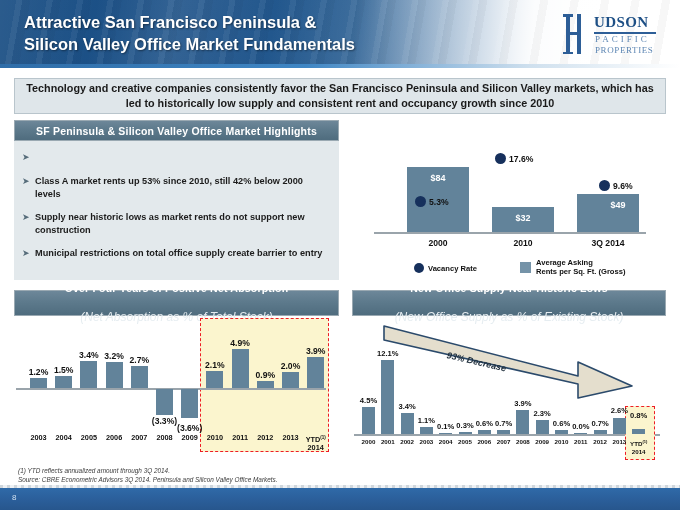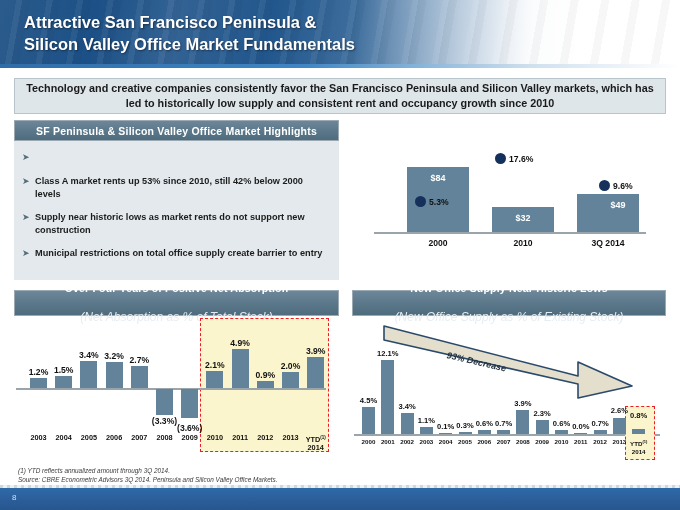--- a/index.html
+++ b/index.html
@@ -141,20 +141,31 @@
 </head>
 <body>
 
 <div class="slide">
 
   <div class="header">
     <div class="header-stripes"></div>
     <div class="title">
       <span>Attractive San Francisco Peninsula &amp;</span>
       <span class="l2">Silicon Valley Office Market Fundamentals</span>
+    </div>
+    <div class="logo">
+      <div class="logo-h">
+        <div class="logo-hbar"></div>
+        <div class="logo-serif1"></div>
+        <div class="logo-serif2"></div>
+      </div>
+      <div class="logo-txt1">UDSON</div>
+      <div class="logo-rule"></div>
+      <div class="logo-txt2">PACIFIC</div>
+      <div class="logo-txt3">PROPERTIES</div>
     </div>
     <div class="header-underline"></div>
   </div>
 
   <div class="callout">
     <p>Technology and creative companies consistently favor the San Francisco Peninsula and Silicon Valley markets, which has led to historically low supply and consistent rent and occupancy growth since 2010</p>
   </div>
 
   <div class="hl-panel">
     <div class="hl-head panel-head">
@@ -190,20 +201,27 @@
         <div class="xtick" style="left: 134px; top: 94px; width: 74px;">2010</div>
         <div class="rbar" style="left: 225px; top: 49.8316px; width: 62px; height: 38.1684px;"></div>
         <div class="rbar-lab" style="left: 225px; top: 55.8316px; width: 62px; padding-left: 20px;">$49</div>
         <div class="xtick" style="left: 219px; top: 94px; width: 74px;">3Q 2014</div>
         <div class="dot" style="left: 63px; top: 52px;"></div>
         <div class="dot-lab" style="left: 77px; top: 53px;">5.3%</div>
         <div class="dot" style="left: 143px; top: 9px;"></div>
         <div class="dot-lab" style="left: 157px; top: 10px;">17.6%</div>
         <div class="dot" style="left: 247px; top: 36px;"></div>
         <div class="dot-lab" style="left: 261px; top: 37px;">9.6%</div>
+      </div>
+    <div class="legend" id="rentsLegend">
+        <div class="lg-dot" style="left: 62px; top: 7px;"></div>
+        <div class="lg-t" style="left: 76px; top: 8px;">Vacancy Rate</div>
+        <div class="lg-sq" style="left: 168px; top: 6px;"></div>
+        <div class="lg-t" style="left: 184px; top: 2px; white-space: pre-line;">Average Asking
+Rents per Sq. Ft. (Gross)</div>
       </div>
   </div>
 
   <div class="abs-panel">
     <div class="abs-head panel-head">
       <div class="ph-t">Over Four Years of Positive Net Absorption</div>
       <div class="ph-s">(Net Absorption as % of Total Stock)</div>
     </div>
     <div class="abs-plot" id="absPlot">
         <div class="hilite" style="left: 186.4px; top: 0px; width: 128.6px; height: 134px;"></div>

